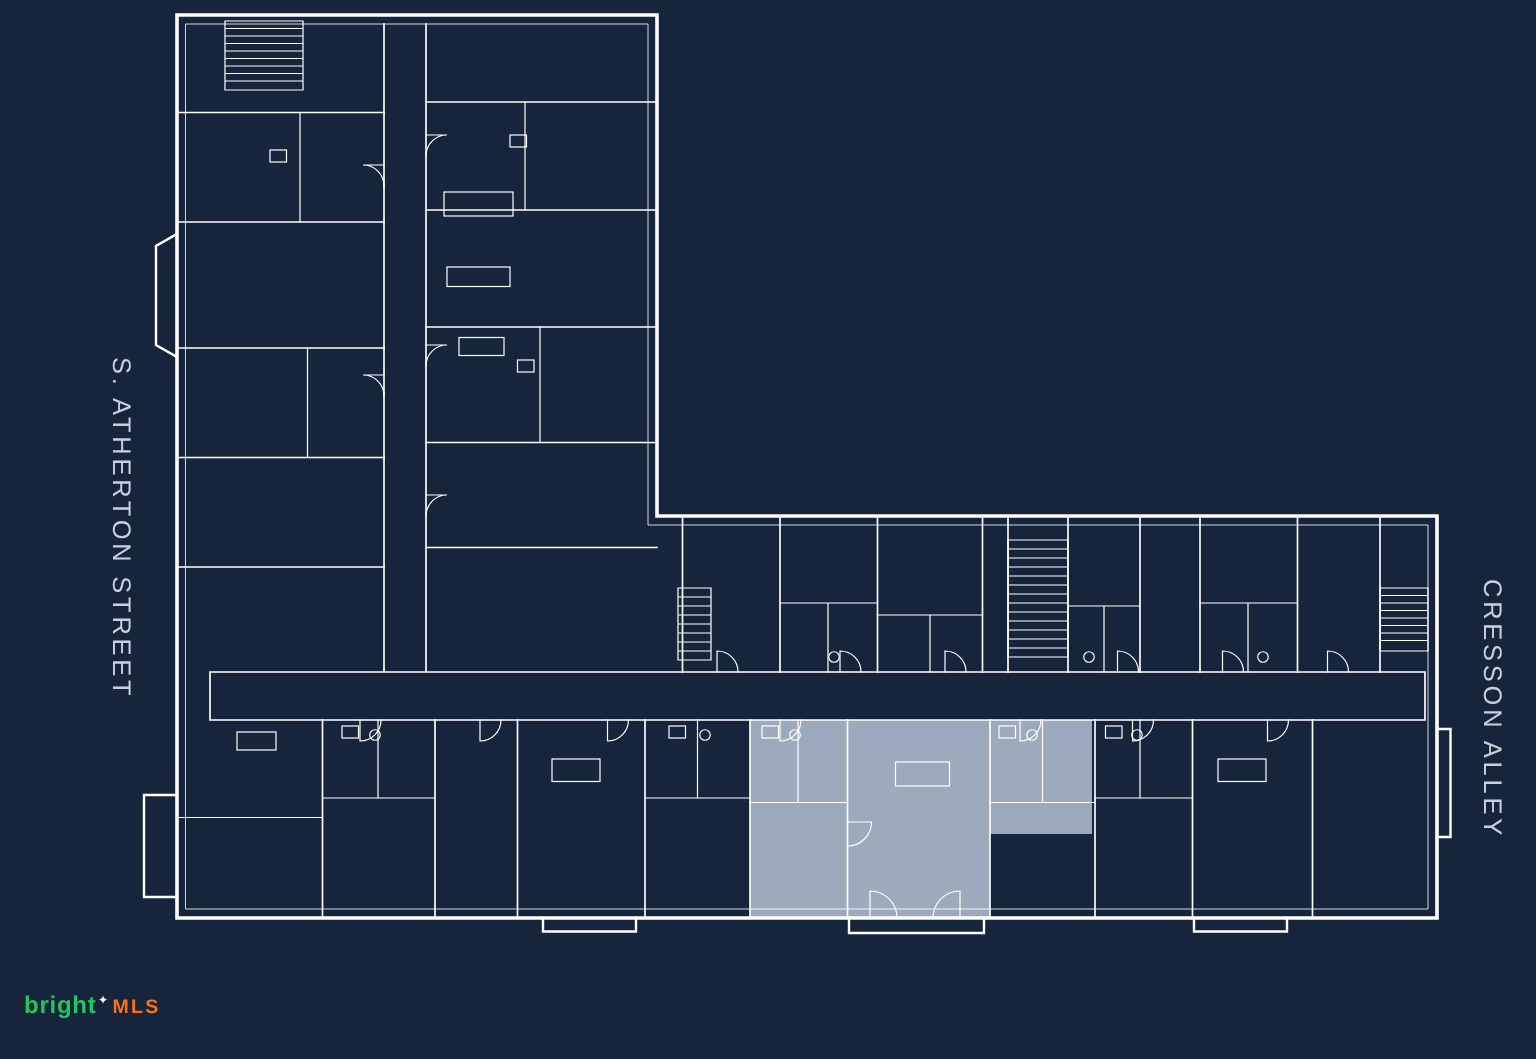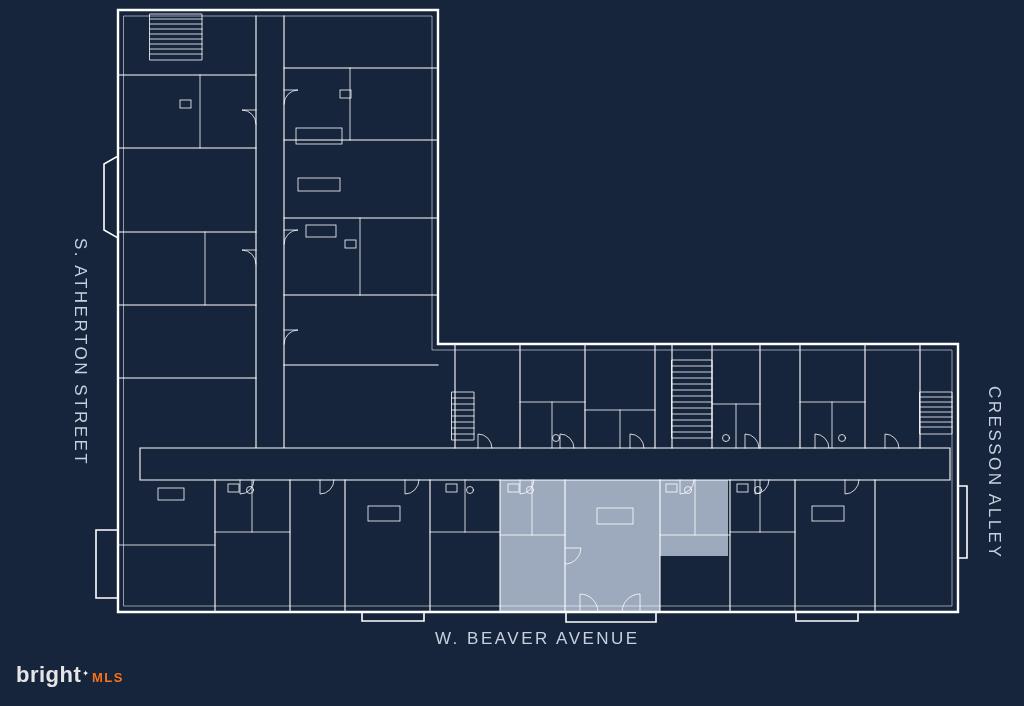--- a/index.html
+++ b/index.html
@@ -35,22 +35,22 @@
   #label-left{left:70px;top:238px;}
   #label-right{left:984px;top:386px;}
   #label-bottom{left:435px;top:629px;}
   #logo{
     position:absolute;
     left:16px;
     top:662px;
     user-select:none;
   }
   #logo .brand{
-    color:#e5e5e5;
-    font-size:22px;
+    color:#22c55e;
+    font-size:16px;
     font-weight:bold;
     letter-spacing:0.5px;
   }
   #logo .star{
     color:#ffffff;
     font-size:8px;
     vertical-align:super;
     margin:0 3px 0 1px;
   }
   #logo .suffix{
@@ -142,19 +142,18 @@
       <circle cx="556" cy="438" r="3.5"></circle>
       <circle cx="726" cy="438" r="3.5"></circle>
       <circle cx="842" cy="438" r="3.5"></circle>
     </g>
   </svg>
 
   <div id="label-left" class="street-label vertical">S. ATHERTON STREET</div>
 
   <div id="label-right" class="street-label vertical">CRESSON ALLEY</div>
 
-  <div id="label-bottom" class="street-label">W. BEAVER AVENUE</div>
 
   <div id="logo">
     <span class="brand">bright</span><span class="star">✦</span><span class="suffix">MLS</span>
   </div>
 
 </div>
 
 </body></html>

